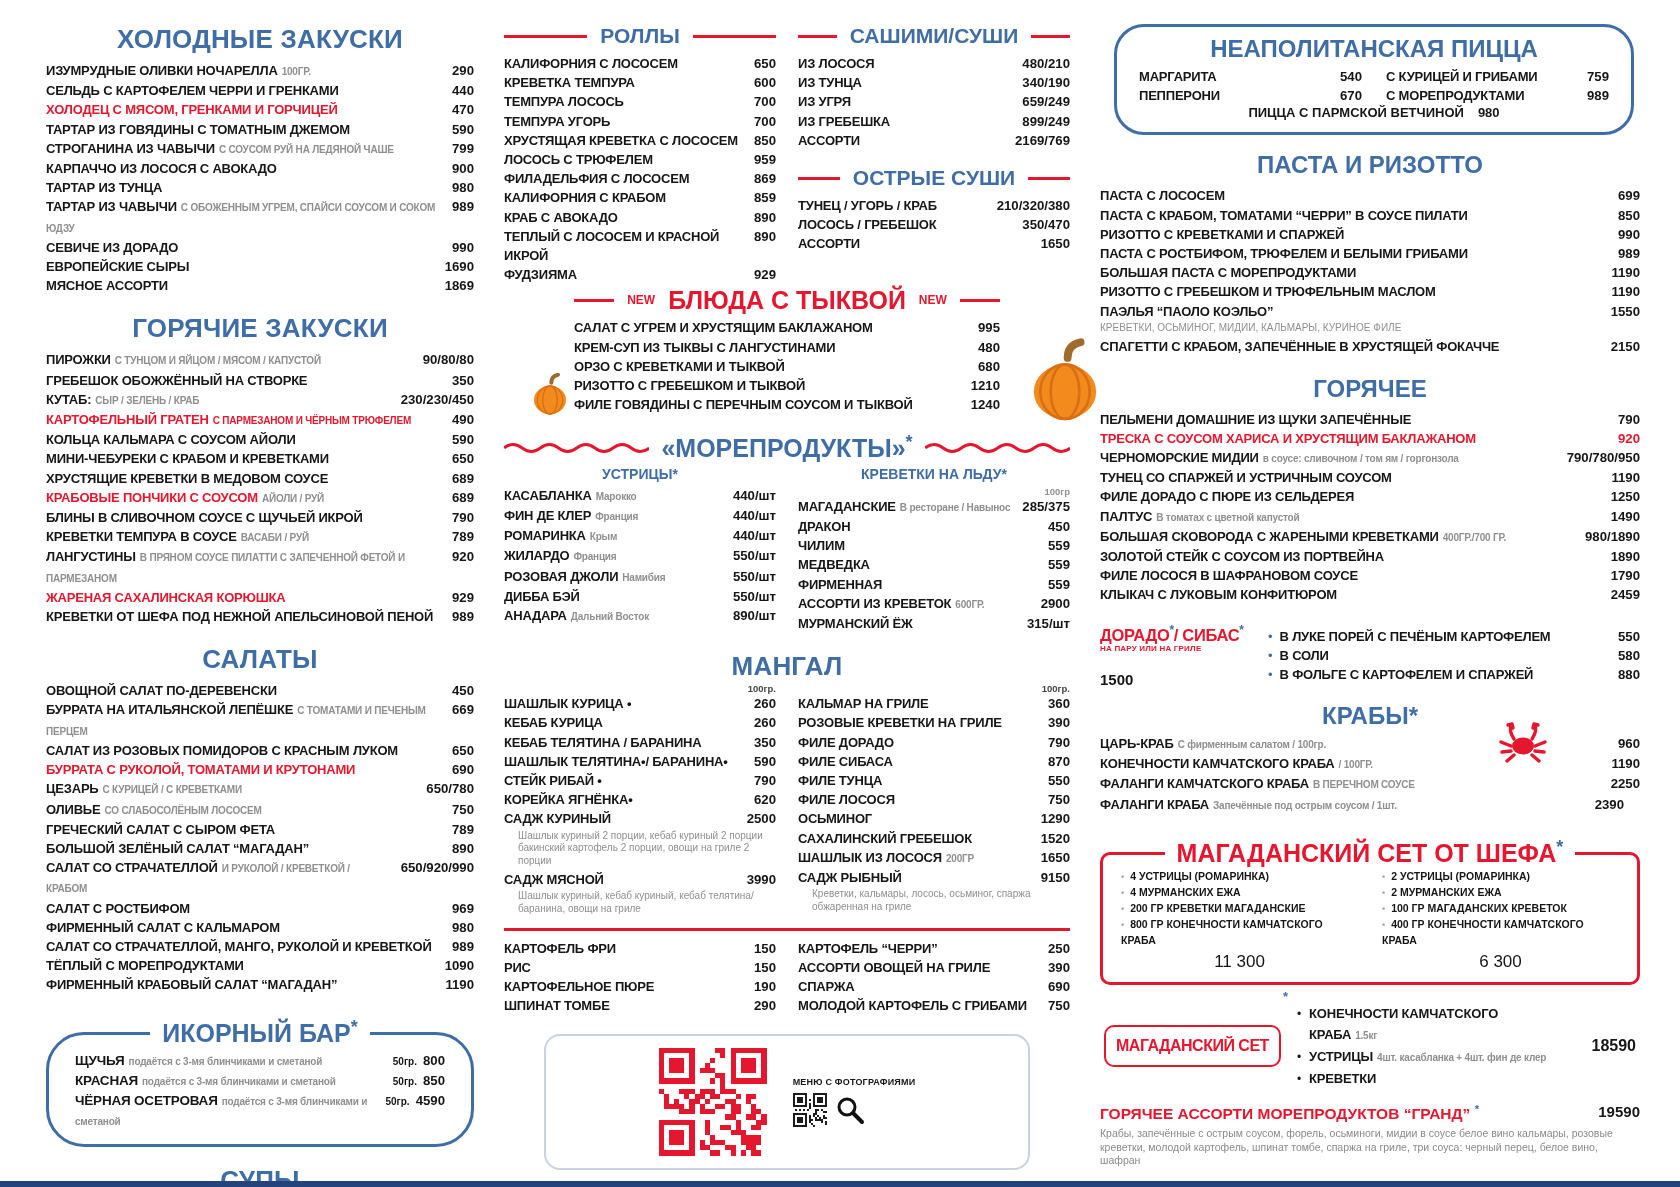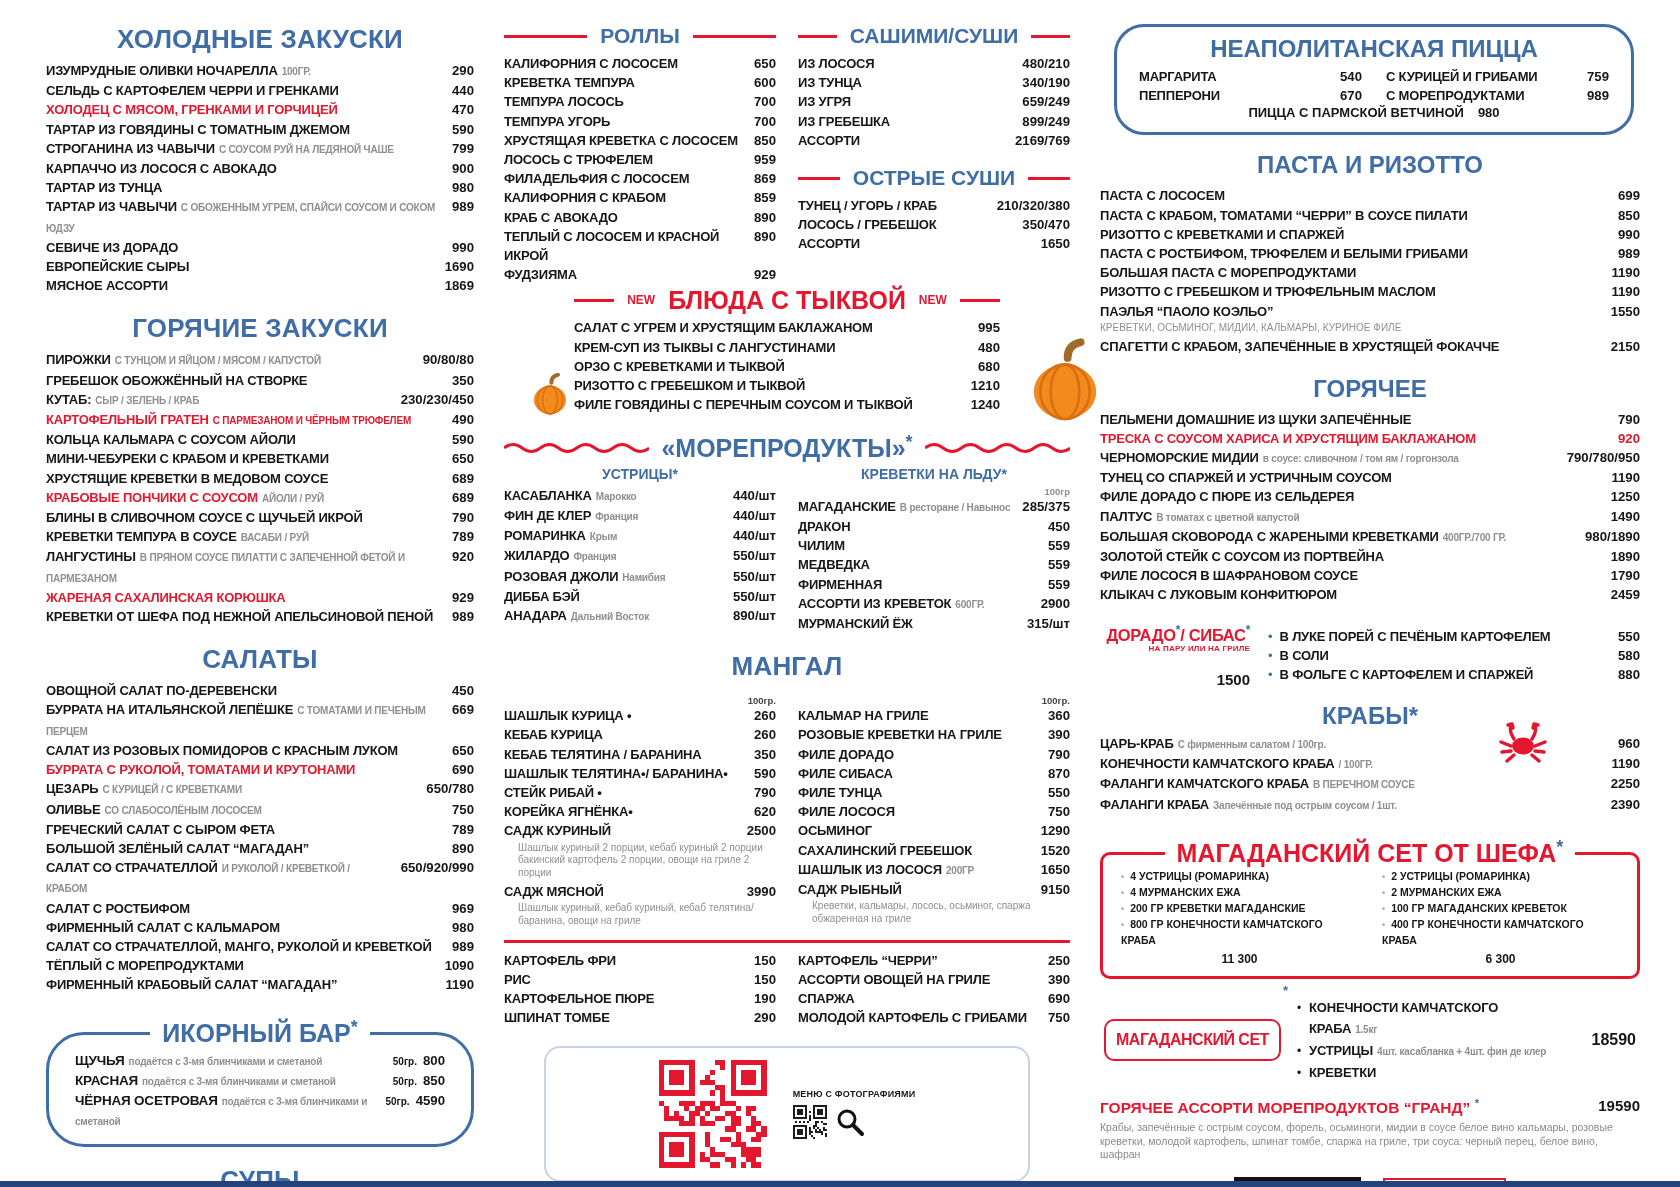--- a/index.html
+++ b/index.html
@@ -59,38 +59,38 @@
   .qr.small{width:34px;height:34px}
   .qrcap{font-size:9px;font-weight:bold;letter-spacing:.2px;margin-bottom:6px}
   
   .footnotes{text-align:center;font-size:9px;font-weight:bold;color:#2b2b2b;line-height:15px}
   
   .pizzabox{border:3px solid var(--blue);border-radius:30px;padding:8px 22px 12px;margin:0 6px 16px 14px}
   .pizzabox .h{color:var(--blue);font-size:24px;font-weight:bold;text-align:center;margin-bottom:4px}
   .pzbottom{display:flex;justify-content:center;gap:14px;font-weight:bold;font-size:13px}
   
   .dorado{display:flex;gap:18px;align-items:center;margin:4px 0 14px}
-  .dorado .lhs{min-width:150px;text-align:right}
+  .dorado .lhs{min-width:150px;text-align:left}
   .dorado .lhs .t{color:var(--red);font-size:16.5px;font-weight:bold;letter-spacing:-.3px}
   .dorado .lhs .sub{color:var(--red);font-size:8px;font-weight:bold;letter-spacing:.2px}
   .dorado .lhs .pp{font-size:15px;font-weight:bold;margin-top:18px}
   .dorado .rhs{flex:1}
   .dorado .row .bullet{color:var(--blue);margin-right:7px;font-size:13px}
   
   .crabs{position:relative}
   .crabs .rows{padding-right:0}
   .crab-ic{position:absolute;right:88px;top:16px}
   .crabs .pr{margin-left:auto}
   
   .chefbox{border:3px solid var(--red);border-radius:10px;padding:14px 18px 10px;position:relative}
   .chefcols{display:grid;grid-template-columns:1fr 1fr;column-gap:24px}
   .chefcols ul{list-style:none}
   .chefcols li{font-size:10.5px;font-weight:bold;line-height:15px}
   .chefcols li::before{content:"•";color:#9aa6bb;margin-right:6px;font-size:9px}
-  .chefprice{text-align:center;font-size:12px;font-weight:bold;margin-top:4px}
+  .chefprice{text-align:center;font-size:17px;font-weight:normal;margin-top:4px}
   
   .stampset{display:flex;align-items:center;gap:16px;margin:16px 4px 14px}
   .stamp{border:2.5px solid var(--red);border-radius:10px;color:var(--red);font-size:16px;
          font-weight:bold;padding:10px 10px;white-space:nowrap;letter-spacing:-.5px}
   .stampset .lst{flex:1;position:relative}
   .stampset .lst .ast{position:absolute;left:-14px;top:-14px;font-size:13px}
   .stampset .row{line-height:20px}
   .stampset .bullet{margin-right:8px;font-size:12px}
   .stampset .bigpr{font-size:16px;font-weight:bold}
   
@@ -822,21 +822,21 @@
                   <span class="nm"><b class="nm-main">МУРМАНСКИЙ ЁЖ</b></span>
                   <span class="pr">315/шт</span>
                 </div>
               </div>
             </div>
         </div>
       </div>
     </section>
 
     <section class="sec">
-      <h2 class="h-big" style="margin-bottom:14px">МАНГАЛ</h2>
+      <h2 class="h-big" style="margin-bottom:2px">МАНГАЛ</h2>
       <div class="cols2" style="column-gap:22px">
         <div>
           <div class="unitrow dark">100гр.</div>
           <div class="rows">
 
               <div class="item">
                 <div class="row">
                   <span class="nm"><b class="nm-main">ШАШЛЫК КУРИЦА •</b></span>
                   <span class="pr">260</span>
                 </div>
@@ -2067,21 +2067,21 @@
           <div class="item">
             <div class="row">
               <span class="nm" style="white-space:nowrap"><b class="nm-main">ФАЛАНГИ КАМЧАТСКОГО КРАБА</b><span class="det">В ПЕРЕЧНОМ СОУСЕ</span></span>
               <span class="pr" style="position:relative;left:78px">2250</span>
             </div>
           </div>
 
           <div class="item">
             <div class="row">
               <span class="nm" style="white-space:nowrap"><b class="nm-main">ФАЛАНГИ КРАБА</b><span class="det">Запечённые под острым соусом / 1шт.</span></span>
-              <span class="pr" style="position:relative;left:78px">2390</span>
+              <span class="pr" style="position:relative;left:62px">2390</span>
             </div>
           </div>
         </div>
     </section>
 
     <section class="sec" style="">
       <div class="overlap-head red">
         <span class="t"><span>МАГАДАНСКИЙ СЕТ ОТ ШЕФА</span><span class="ast">*</span></span>
       </div>
       <div class="chefbox">

